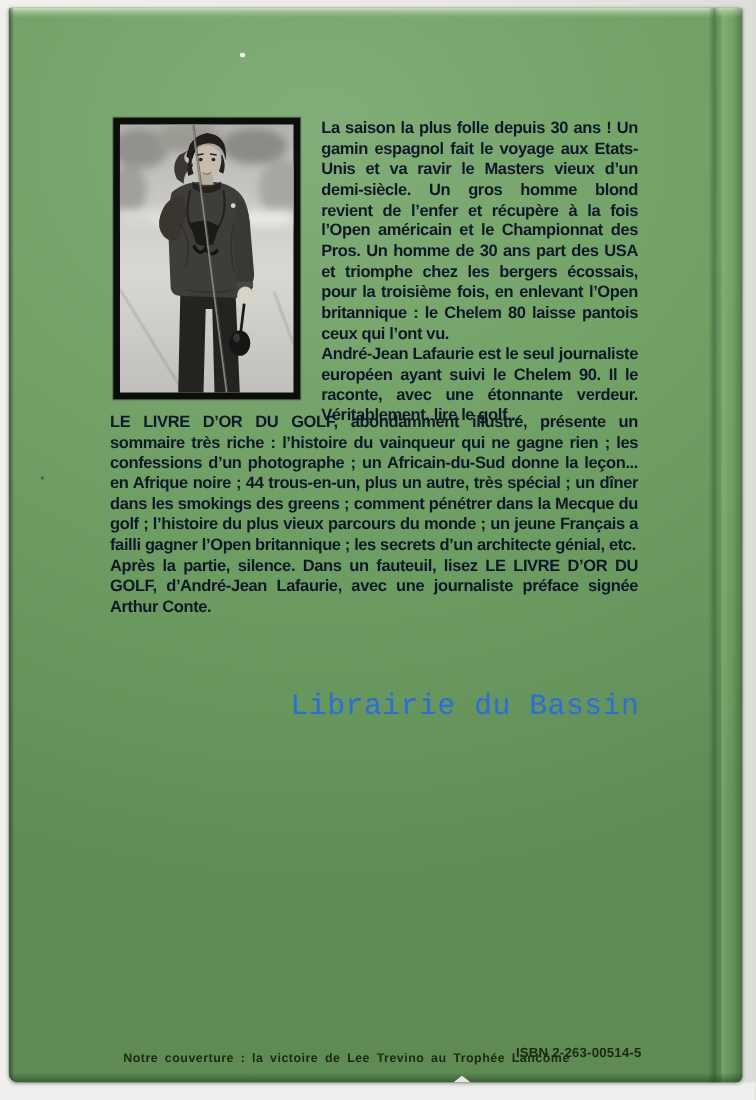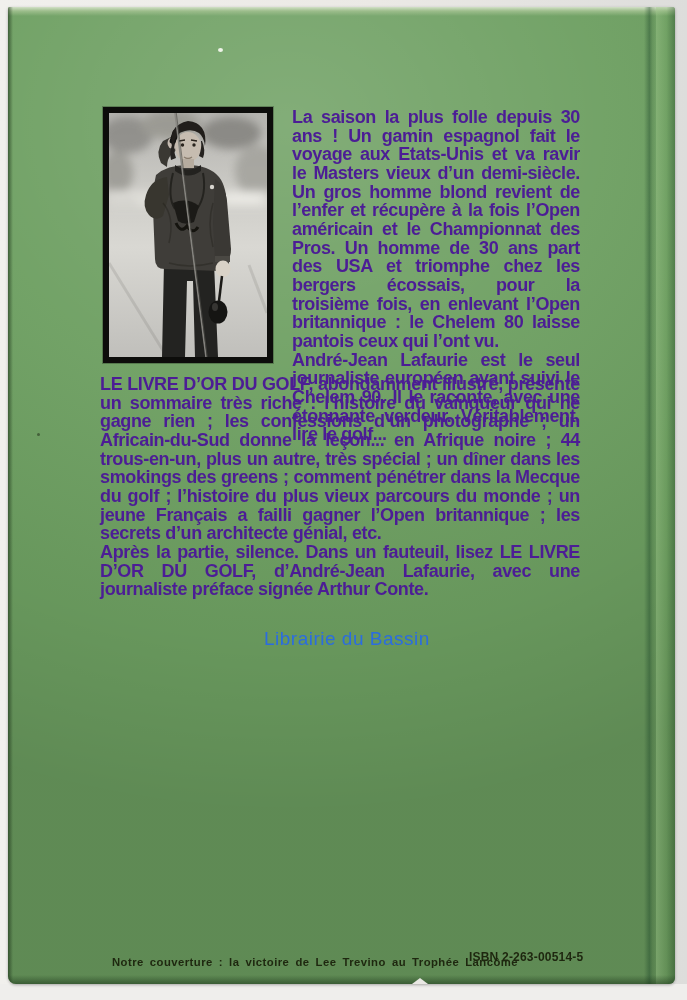--- a/index.html
+++ b/index.html
@@ -44,29 +44,29 @@
 
   .photo{
     position:absolute;left:95px;top:100px;width:170px;height:256px;
     background:#0d0d0b;padding:6px;box-sizing:border-box;
     box-shadow:0 0 0 1px rgba(0,0,0,.25);
   }
   .photo svg{width:100%;height:100%;display:block;}
 
   .txt p{margin:0;text-align:justify;}
   .txt{
-    font-weight:700;font-size:18px;line-height:18.65px;
-    color:#4c1d95;letter-spacing:-0.35px;
+    font-weight:700;font-size:15px;line-height:18.65px;
+    color:#0f172a;letter-spacing:-0.35px;
   }
   .intro{position:absolute;left:284px;top:101px;width:288px;}
   .bodytext{position:absolute;left:92px;top:368px;width:480px;}
 
   .watermark{
     position:absolute;left:256px;top:621px;
-    font-size:19px;font-weight:400;color:#2b6ce0;letter-spacing:.5px;
+    font-size:27px;font-weight:400;color:#2b6ce0;letter-spacing:.5px;font-family:Liberation Mono, monospace;
   }
   .footer-credit{
     position:absolute;left:104px;top:949px;
     font-size:11.3px;font-weight:700;color:#1e270f;
     letter-spacing:.45px;word-spacing:2.5px;
   }
   .footer-isbn{
     position:absolute;left:461px;top:943px;
     font-size:12px;font-weight:700;color:#1e270f;letter-spacing:.2px;
   }

